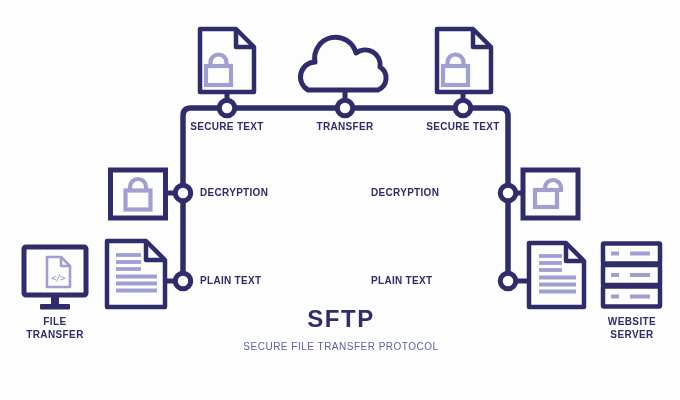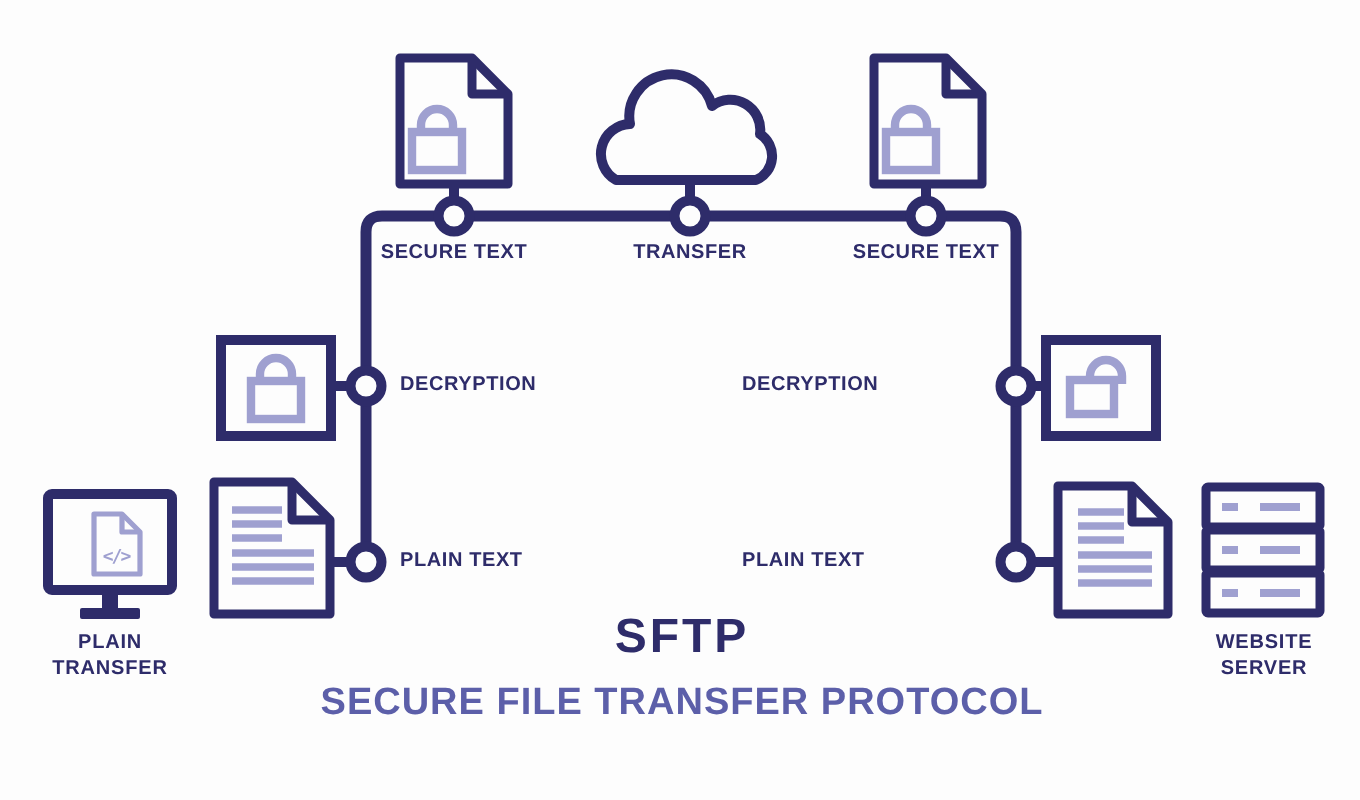--- a/index.html
+++ b/index.html
@@ -14,21 +14,21 @@
   }
   .center { text-align:center; }
   .right  { text-align:left; }
   .two-line { line-height:12.5px; text-align:center; letter-spacing:0.4px; }
   .title {
     position:absolute; left:191px; top:305px; width:300px; text-align:center;
     font-size:24px; font-weight:800; color:#2e2c6a; letter-spacing:1.5px;
   }
   .subtitle {
     position:absolute; left:141px; top:341px; width:400px; text-align:center;
-    font-size:19px; font-weight:bold; color:#5c5fa9; letter-spacing:0.5px;
+    font-size:10px; font-weight:normal; color:#5c5fa9; letter-spacing:0.5px;
   }
   .code-glyph {
     font-family:"DejaVu Sans Mono", monospace; font-size:9px; font-weight:bold;
     fill:#9fa0d0; letter-spacing:-1px;
   }
 </style>
 </head>
 <body>
 
 <div class="stage">
@@ -149,21 +149,21 @@
 
   <div class="lbl center" style="left:167px; top:121px; width:120px;">SECURE TEXT</div>
   <div class="lbl center" style="left:285px; top:121px; width:120px;">TRANSFER</div>
   <div class="lbl center" style="left:403px; top:121px; width:120px;">SECURE TEXT</div>
   <div class="lbl" style="left:200px; top:187px;">DECRYPTION</div>
   <div class="lbl right" style="left:371px; top:187px; width:120px;">DECRYPTION</div>
   <div class="lbl" style="left:200px; top:275px;">PLAIN TEXT</div>
   <div class="lbl right" style="left:371px; top:275px; width:120px;">PLAIN TEXT</div>
 
   <div class="lbl two-line" style="left:5px; top:316px; width:100px;">
-    <div>PLAIN</div>
+    <div>FILE</div>
     <div>TRANSFER</div>
   </div>
   <div class="lbl two-line" style="left:582px; top:316px; width:100px;">
     <div>WEBSITE</div>
     <div>SERVER</div>
   </div>
 
   <div class="title">SFTP</div>
   <div class="subtitle">SECURE FILE TRANSFER PROTOCOL</div>
 

